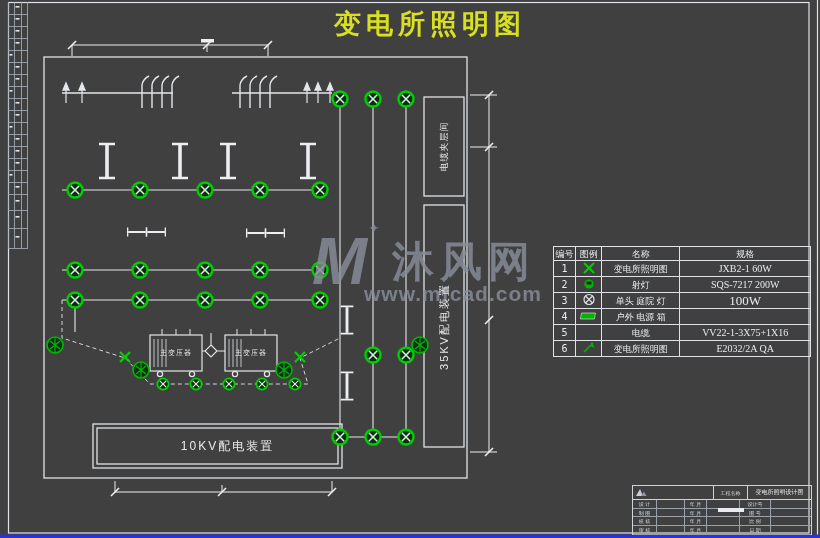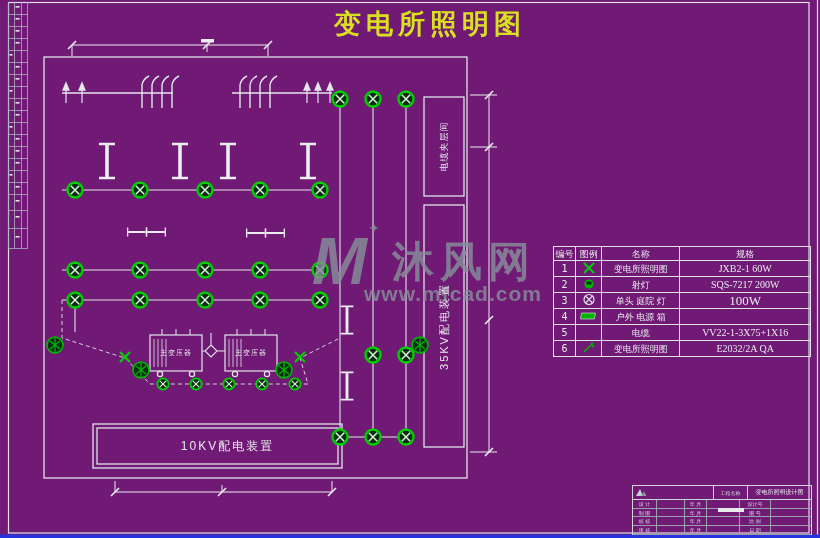--- a/index.html
+++ b/index.html
@@ -1,16 +1,16 @@
 <!DOCTYPE html>
 <html><head>
 <meta charset="utf-8">
 <style>
   html,body{margin:0;padding:0;background:#0d1118;}
-  #canvas{position:relative;width:820px;height:538px;background:#701a75;overflow:hidden;
+  #canvas{position:relative;width:820px;height:538px;background:#404040;overflow:hidden;
           font-family:"Liberation Sans",sans-serif;color:#e8eaed;}
   .abs{position:absolute;}
   #drawing-title{left:300px;top:6px;width:260px;text-align:center;font-size:27px;font-weight:bold;
                  color:#d9e021;letter-spacing:5px;}
   
   #watermark{left:312px;top:224px;width:240px;height:90px;color:#878e99;opacity:.82;pointer-events:none;}
   #wm-logo{position:absolute;left:0;top:4px;font-size:66px;font-weight:bold;font-style:italic;line-height:66px;}
   #wm-sparkle{position:absolute;left:56px;top:-4px;font-size:14px;}
   #wm-name{position:absolute;left:80px;top:10px;font-size:42px;font-weight:bold;letter-spacing:6px;}
   #wm-url{position:absolute;left:52px;top:58px;font-size:21px;font-weight:bold;letter-spacing:1px;}

